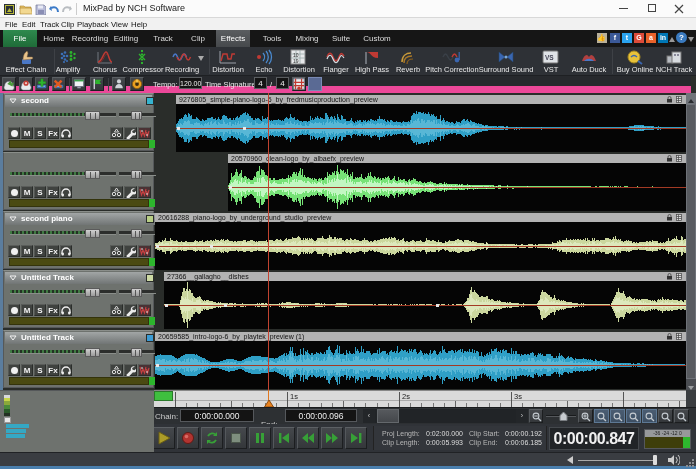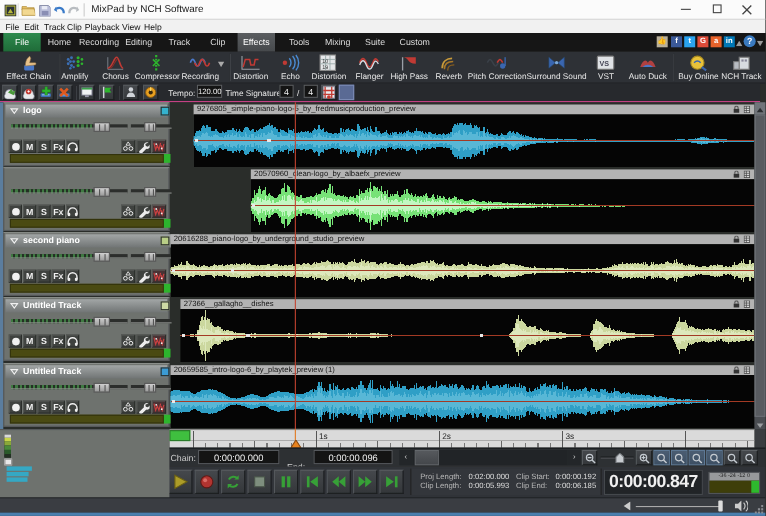--- a/index.html
+++ b/index.html
@@ -177,21 +177,21 @@
         <rect x="13" y="5" width="2" height="2" fill="#889"></rect>
       </svg></div>
     <div class="ab" style="left:674px;top:18px;transform:translateX(-50%);color:#e8e8e8;font-size:7.5px;white-space:nowrap">NCH Track</div>
     <div class="ab" style="left:54px;top:2px;width:1px;height:25px;background:#1e2023;border-right:1px solid #3e4146"></div>
     <div class="ab" style="left:209px;top:2px;width:1px;height:25px;background:#1e2023;border-right:1px solid #3e4146"></div>
     <div class="ab" style="left:612px;top:2px;width:1px;height:25px;background:#1e2023;border-right:1px solid #3e4146"></div>
     <svg class="ab" style="left:198px;top:9px" width="6" height="5">
       <path d="M3 5L0 0h6z" fill="#aaa"></path>
     </svg>
   </div>
-<div class="ab" style="left:0;top:76px;width:691px;height:17px;background:#27292d;border-bottom:1px solid #ec4899">
+<div class="ab" style="left:0;top:76px;width:691px;height:17px;background:#27292d;border-bottom:7px solid #ec4899">
     <div class="ab btn3" style="left:2px;top:1px;width:14px;height:14px">
       <svg width="14" height="14" viewBox="0 0 14 14" style="">
         <path d="M2 9c0-3 2-5 5-5s5 2 5 5a3 3 0 01-1 5H4a3 3 0 01-2-5z" fill="#e8eaec" stroke="#889" stroke-width="0.6"></path>
         <path d="M5 7l4-4 1 3 3-1-2 5z" fill="#4a9a3a"></path>
       </svg>
     </div>
     <div class="ab btn3" style="left:19px;top:1px;width:14px;height:14px">
       <svg width="14" height="14" viewBox="0 0 14 14" style="">
         <path d="M2 9c0-3 2-5 5-5s5 2 5 5a3 3 0 01-1 5H4a3 3 0 01-2-5z" fill="#e8eaec" stroke="#889" stroke-width="0.6"></path>
         <circle cx="7" cy="6" r="3" fill="#c23a32"></circle>
@@ -255,21 +255,21 @@
     <div class="ab" style="left:69px;top:2px;width:1px;height:13px;background:#17181a;border-right:1px solid #3c3f44"></div>
     <div class="ab" style="left:108px;top:2px;width:1px;height:13px;background:#17181a;border-right:1px solid #3c3f44"></div>
   </div>
 <div class="ab" style="left:0;top:93px;width:696px;height:297px;background:#2a2d2a"></div>
 <div class="ab" style="left:0;top:93px;width:3px;height:297px;background:#5b7d9e"></div>
 <div class="ab" style="left:3px;top:93px;width:151px;height:58px;background:#6e726e;border:1px solid #55585a;border-top-color:#8a8e8a">
     <div class="ab" style="left:1px;top:1px;width:147px;height:12px;background:linear-gradient(#a2a6a6,#717575)">
       <svg class="ab" style="left:4px;top:3px" width="8" height="6">
         <path d="M1 1h6L4 5z" fill="none" stroke="#f0f0f0" stroke-width="1"></path>
       </svg>
-      <div class="ab" style="left:16px;top:1px;color:#fff;font-size:8px;font-weight:bold">logo</div>
+      <div class="ab" style="left:16px;top:1px;color:#fff;font-size:8px;font-weight:bold">second</div>
       <div class="ab" style="left:141px;top:2px;width:8px;height:8px;background:#35b3cf;border:1px solid #2a2d2a"></div>
     </div>
     <div class="ab" style="left:6px;top:19px;width:106px;height:4px;background:#2c2e2c;border-bottom:1px solid #8a8e8a;background-image:repeating-linear-gradient(90deg,#3f7a42 0 2px,#243024 2px 4px);background-size:74px 4px;background-repeat:no-repeat"></div>
     <div class="ab" style="left:81px;top:17px;width:15px;height:9px;background:linear-gradient(#d0d0d0,#9a9a9a);border:1px solid #5a5a5a">
       <div class="ab" style="left:4px;top:1px;width:1px;height:6px;background:#555"></div>
       <div class="ab" style="left:9px;top:1px;width:1px;height:6px;background:#555"></div>
     </div>
     <div class="ab" style="left:115px;top:19px;width:37px;height:4px;background:#2c2e2c;border-bottom:1px solid #8a8e8a"></div>
     <div class="ab" style="left:127px;top:17px;width:11px;height:9px;background:linear-gradient(#d0d0d0,#9a9a9a);border:1px solid #5a5a5a">
       <div class="ab" style="left:3px;top:1px;width:1px;height:6px;background:#555"></div>

